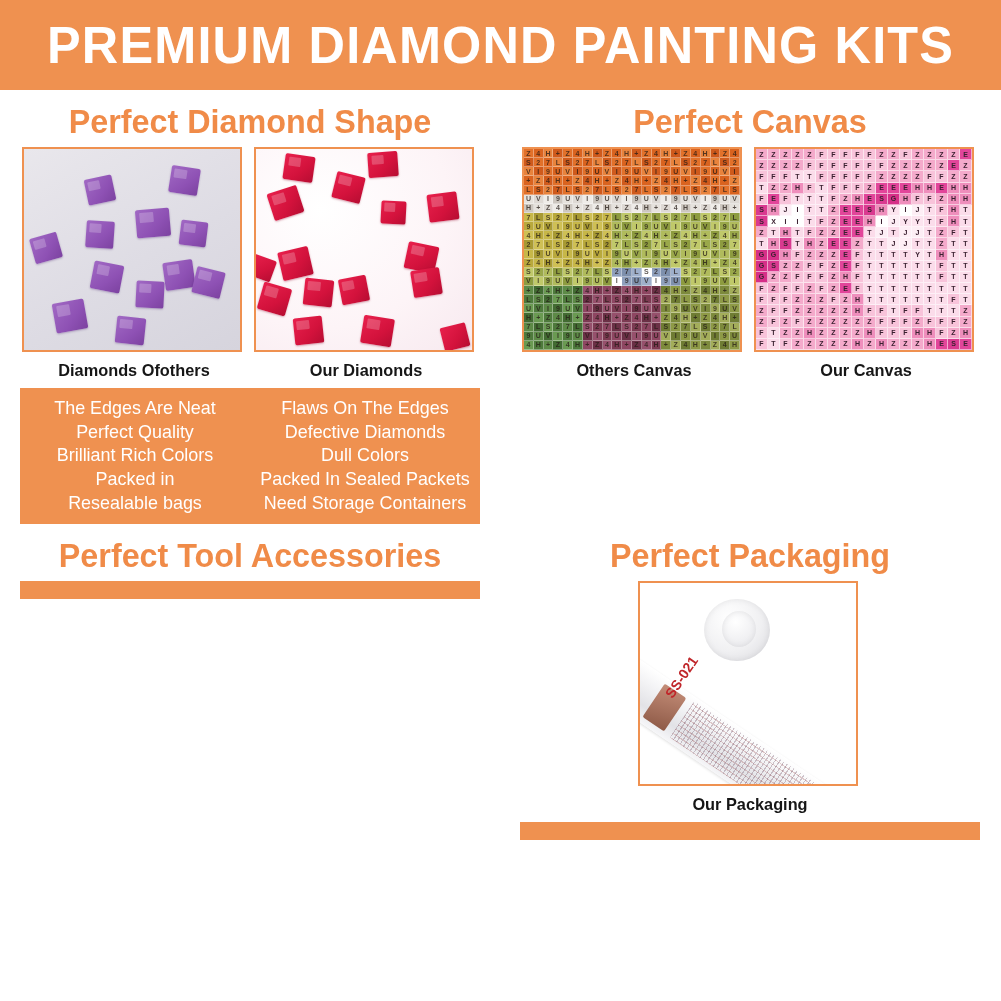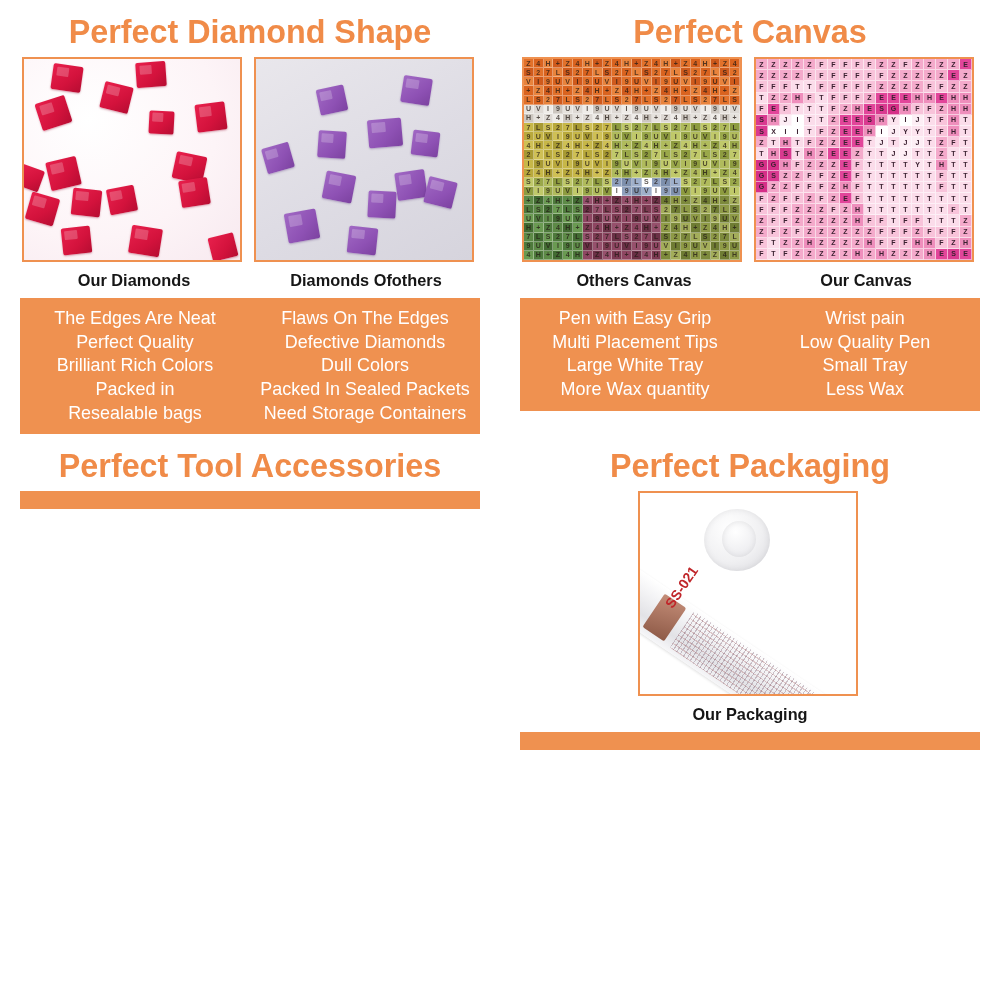--- a/index.html
+++ b/index.html
@@ -144,28 +144,73 @@
     box-shadow:0 2px 4px rgba(0,0,0,.12);}
   .bubbles{position:absolute;inset:0;
     background-image:radial-gradient(circle,rgba(255,255,255,.95) 1.2px,rgba(200,200,210,.35) 1.9px,transparent 2.3px);
     background-size:7px 7px;}
 </style>
 </head>
 <body>
 
 <div class="page">
 
+  <div class="header">
+    <div class="header-title">PREMIUM DIAMOND PAINTING KITS</div>
+  </div>
 
   <div class="quadrants">
 
     <div class="quad">
       <div class="sec-title">Perfect Diamond Shape</div>
       <div class="pair">
         <div class="cell">
           <div class="photo">
+            <div class="bg-gray"></div>
+            <div class="drill purple" style="left:62px;top:28px;width:28px;height:26px;transform:rotate(-12deg);">
+                <div class="facet"></div>
+              </div>
+            <div class="drill purple" style="left:146px;top:18px;width:29px;height:27px;transform:rotate(9deg);">
+                <div class="facet"></div>
+              </div>
+            <div class="drill purple" style="left:112px;top:60px;width:34px;height:28px;transform:rotate(-5deg);">
+                <div class="facet"></div>
+              </div>
+            <div class="drill purple" style="left:156px;top:72px;width:27px;height:25px;transform:rotate(7deg);">
+                <div class="facet"></div>
+              </div>
+            <div class="drill purple" style="left:62px;top:72px;width:28px;height:27px;transform:rotate(4deg);">
+                <div class="facet"></div>
+              </div>
+            <div class="drill purple" style="left:8px;top:86px;width:28px;height:26px;transform:rotate(-16deg);">
+                <div class="facet"></div>
+              </div>
+            <div class="drill purple" style="left:68px;top:114px;width:30px;height:28px;transform:rotate(11deg);">
+                <div class="facet"></div>
+              </div>
+            <div class="drill purple" style="left:140px;top:112px;width:30px;height:28px;transform:rotate(-8deg);">
+                <div class="facet"></div>
+              </div>
+            <div class="drill purple" style="left:170px;top:120px;width:29px;height:27px;transform:rotate(14deg);">
+                <div class="facet"></div>
+              </div>
+            <div class="drill purple" style="left:112px;top:132px;width:28px;height:27px;transform:rotate(3deg);">
+                <div class="facet"></div>
+              </div>
+            <div class="drill purple" style="left:30px;top:152px;width:32px;height:30px;transform:rotate(-10deg);">
+                <div class="facet"></div>
+              </div>
+            <div class="drill purple" style="left:92px;top:168px;width:29px;height:27px;transform:rotate(6deg);">
+                <div class="facet"></div>
+              </div>
+          </div>
+          <div class="caption">Diamonds Ofothers</div>
+        </div>
+        <div class="cell">
+          <div class="photo">
             <div class="bg-white"></div>
             <div class="drill red" style="left:28px;top:6px;width:30px;height:26px;transform:rotate(8deg);">
                 <div class="facet"></div>
               </div>
             <div class="drill red" style="left:112px;top:3px;width:30px;height:25px;transform:rotate(-4deg);">
                 <div class="facet"></div>
               </div>
             <div class="drill red" style="left:78px;top:25px;width:29px;height:27px;transform:rotate(14deg);">
                 <div class="facet"></div>
               </div>
@@ -199,62 +244,20 @@
               </div>
             <div class="drill red" style="left:38px;top:168px;width:29px;height:27px;transform:rotate(-6deg);">
                 <div class="facet"></div>
               </div>
             <div class="drill red" style="left:106px;top:168px;width:31px;height:28px;transform:rotate(9deg);">
                 <div class="facet"></div>
               </div>
             <div class="drill red" style="left:186px;top:176px;width:26px;height:24px;transform:rotate(-14deg);"></div>
           </div>
           <div class="caption">Our Diamonds</div>
-        </div>
-        <div class="cell">
-          <div class="photo">
-            <div class="bg-gray"></div>
-            <div class="drill purple" style="left:62px;top:28px;width:28px;height:26px;transform:rotate(-12deg);">
-                <div class="facet"></div>
-              </div>
-            <div class="drill purple" style="left:146px;top:18px;width:29px;height:27px;transform:rotate(9deg);">
-                <div class="facet"></div>
-              </div>
-            <div class="drill purple" style="left:112px;top:60px;width:34px;height:28px;transform:rotate(-5deg);">
-                <div class="facet"></div>
-              </div>
-            <div class="drill purple" style="left:156px;top:72px;width:27px;height:25px;transform:rotate(7deg);">
-                <div class="facet"></div>
-              </div>
-            <div class="drill purple" style="left:62px;top:72px;width:28px;height:27px;transform:rotate(4deg);">
-                <div class="facet"></div>
-              </div>
-            <div class="drill purple" style="left:8px;top:86px;width:28px;height:26px;transform:rotate(-16deg);">
-                <div class="facet"></div>
-              </div>
-            <div class="drill purple" style="left:68px;top:114px;width:30px;height:28px;transform:rotate(11deg);">
-                <div class="facet"></div>
-              </div>
-            <div class="drill purple" style="left:140px;top:112px;width:30px;height:28px;transform:rotate(-8deg);">
-                <div class="facet"></div>
-              </div>
-            <div class="drill purple" style="left:170px;top:120px;width:29px;height:27px;transform:rotate(14deg);">
-                <div class="facet"></div>
-              </div>
-            <div class="drill purple" style="left:112px;top:132px;width:28px;height:27px;transform:rotate(3deg);">
-                <div class="facet"></div>
-              </div>
-            <div class="drill purple" style="left:30px;top:152px;width:32px;height:30px;transform:rotate(-10deg);">
-                <div class="facet"></div>
-              </div>
-            <div class="drill purple" style="left:92px;top:168px;width:29px;height:27px;transform:rotate(6deg);">
-                <div class="facet"></div>
-              </div>
-          </div>
-          <div class="caption">Diamonds Ofothers</div>
         </div>
       </div>
       <div class="facts">
         <div class="facts-col">
             <div>The Edges Are Neat</div>
             <div>Perfect Quality</div>
             <div>Brilliant Rich Colors</div>
             <div>Packed in</div>
             <div>Resealable bags</div>
           </div>
@@ -1087,34 +1090,20 @@
                 <div class="gcell" style="background: rgb(244, 170, 203);">Z</div>
                 <div class="gcell" style="background: rgb(239, 142, 188);">H</div>
                 <div class="gcell" style="background: rgb(226, 69, 154);">E</div>
                 <div class="gcell" style="background: rgb(217, 58, 144);">S</div>
                 <div class="gcell" style="background: rgb(226, 69, 154);">E</div>
               </div>
           </div>
           <div class="caption">Our Canvas</div>
         </div>
       </div>
-      <div class="facts">
-        <div class="facts-col">
-            <div>Pen with Easy Grip</div>
-            <div>Multi Placement Tips</div>
-            <div>Large White Tray</div>
-            <div>More Wax quantity</div>
-          </div>
-        <div class="facts-col">
-            <div>Wrist pain</div>
-            <div>Low Quality Pen</div>
-            <div>Small Tray</div>
-            <div>Less Wax</div>
-          </div>
-      </div>
     </div>
 
     <div class="quad">
       <div class="sec-title">Perfect Tool Accessories</div>
       <div class="pair">
       </div>
       <div class="facts">
         <div class="facts-col"></div>
         <div class="facts-col"></div>
       </div>

